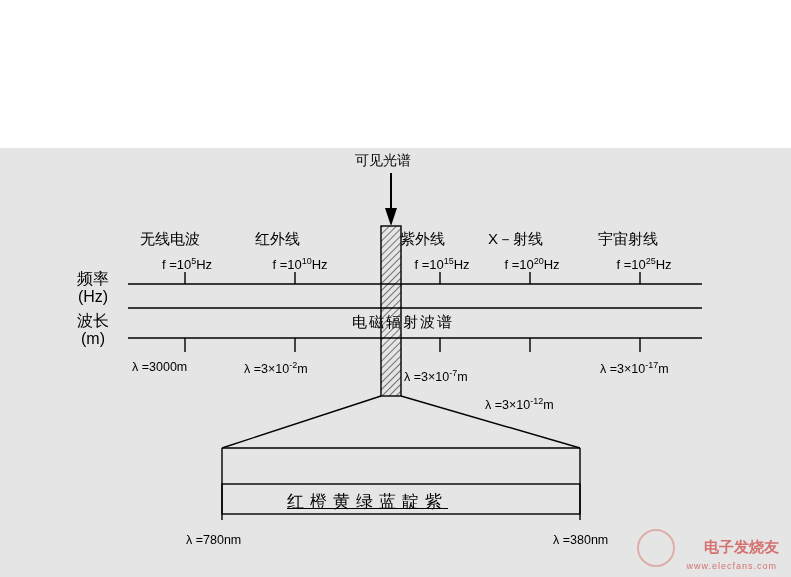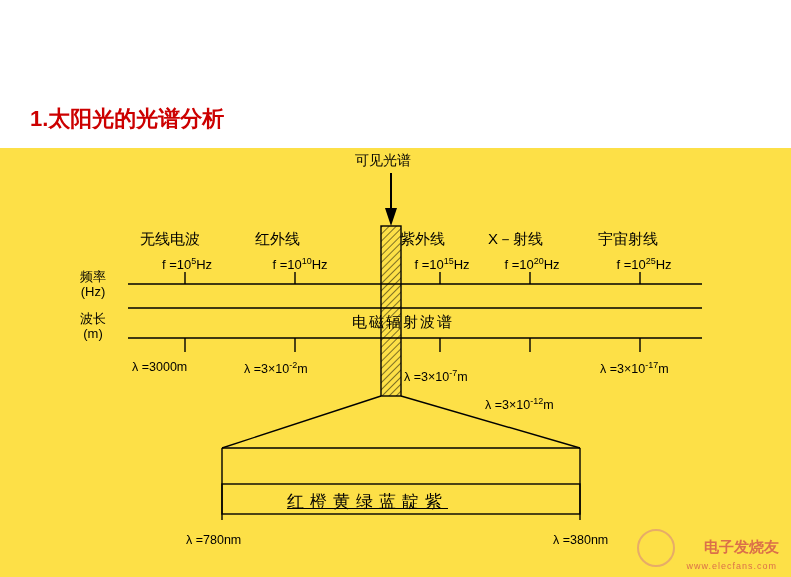--- a/index.html
+++ b/index.html
@@ -40,21 +40,21 @@
     font-weight: bold;
     color: #cc0000;
     font-family: "Liberation Sans", sans-serif;
   }
   .figure {
     position: absolute;
     left: 0;
     top: 148px;
     width: 791px;
     height: 429px;
-    background: #fde047;
+    background: #e5e5e5;
   }
   .fig-inner {
     position: absolute;
     left: 0; top: 0;
     width: 791px;
     height: 429px;
   }
 
   
   .lbl {
@@ -74,21 +74,21 @@
   }
   .band-freq {
     font-size: 13px;
     text-align: center;
   }
   sup.exp {
     font-size: 9px;
     vertical-align: super;
   }
   .axis-label {
-    font-size: 13px;
+    font-size: 16px;
     text-align: center;
     line-height: 1.15;
   }
   .bus-text {
     font-size: 15px;
     letter-spacing: 2px;
   }
   .wl {
     font-size: 12.5px;
     white-space: nowrap;
@@ -126,21 +126,20 @@
     border: 2px solid #d9897f;
     border-radius: 50%;
     opacity: 0.6;
   }
 </style>
 </head>
 <body>
 
 <div class="slide">
 
-  <div class="subtitle">1.太阳光的光谱分析</div>
 
   <div class="figure">
     <div class="fig-inner">
 
       <svg width="791" height="429" viewBox="0 0 791 429" style="position:absolute;left:0;top:0;">
         <defs>
           <pattern id="hatch" width="5" height="5" patternUnits="userSpaceOnUse" patternTransform="rotate(45)">
             <line x1="0" y1="0" x2="0" y2="5" stroke="#000000" stroke-width="1"></line>
           </pattern>
         </defs>

